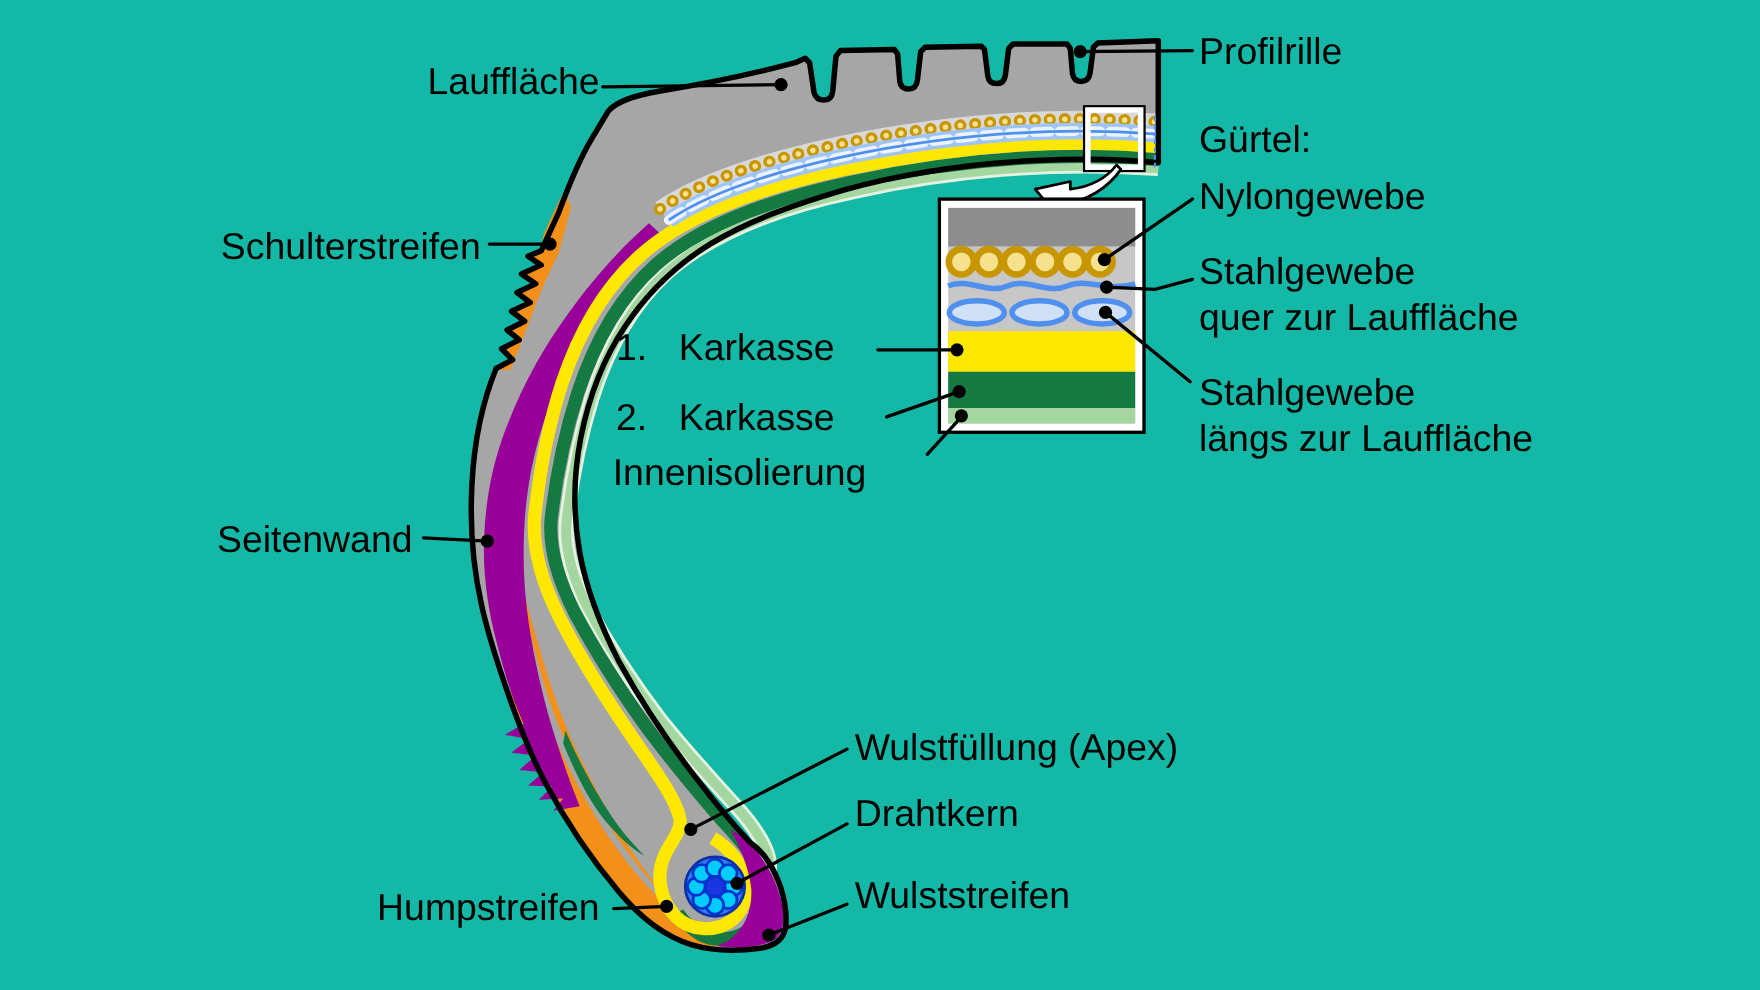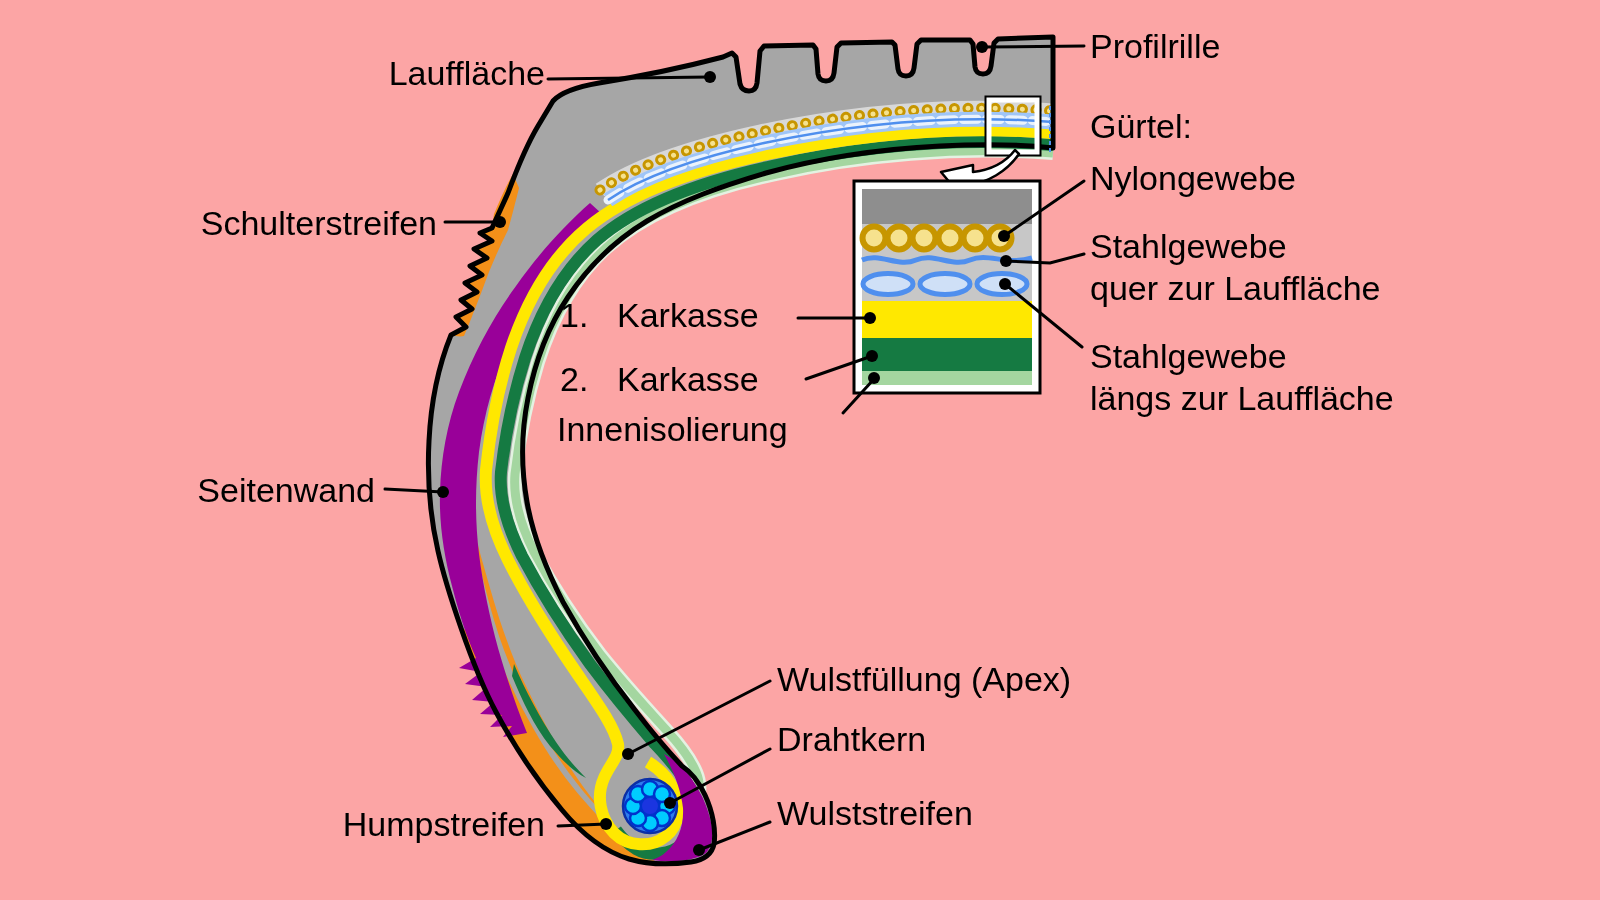--- a/index.html
+++ b/index.html
@@ -1,16 +1,16 @@
 <!DOCTYPE html>
 <html><head>
 <meta charset="utf-8">
 <style>
   html,body{margin:0;padding:0;background:#ffffff;}
-  .canvas{position:relative;width:1600px;height:900px;background:#fca5a5;overflow:hidden;
+  .canvas{position:relative;width:1600px;height:900px;background:#14b8a6;overflow:hidden;
           font-family:"Liberation Sans", sans-serif;}
   svg{display:block}
   text{fill:#000;font-family:"Liberation Sans", sans-serif;font-size:34px;}
   .leader{stroke:#000;stroke-width:3;fill:none;stroke-linecap:round;}
   .dot{fill:#000;stroke:none;}
 </style>
 </head>
 <body>
 
 <div class="canvas">

